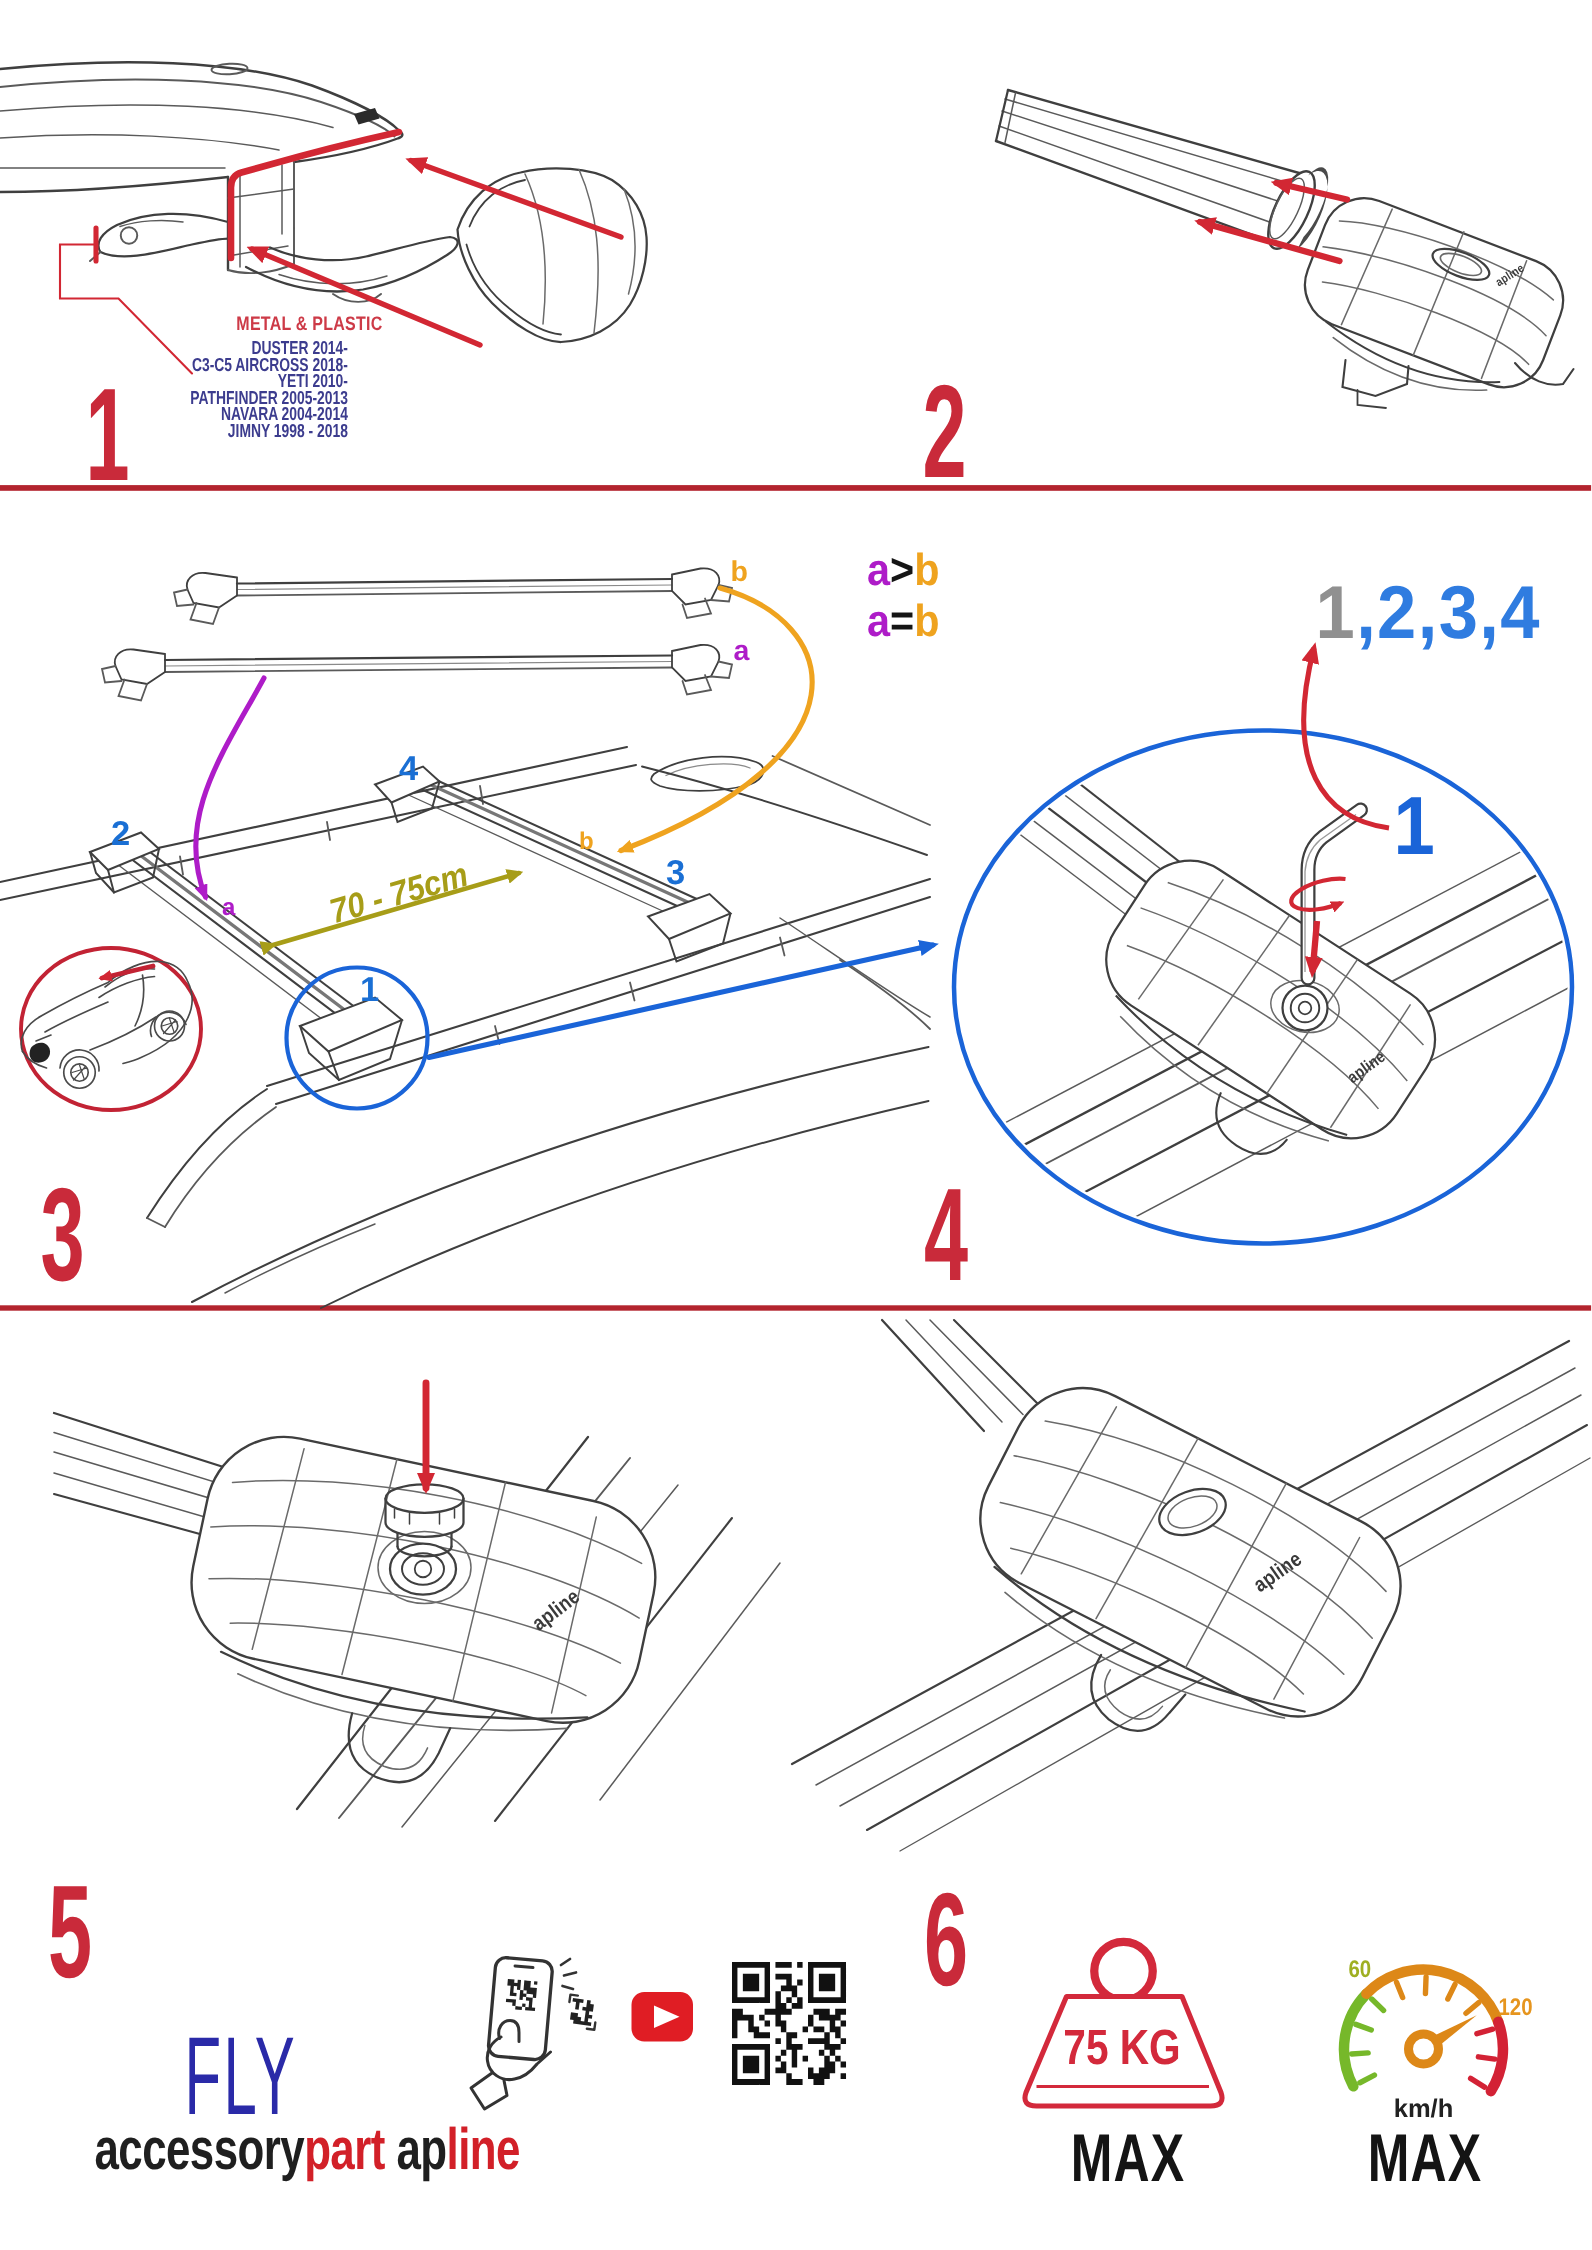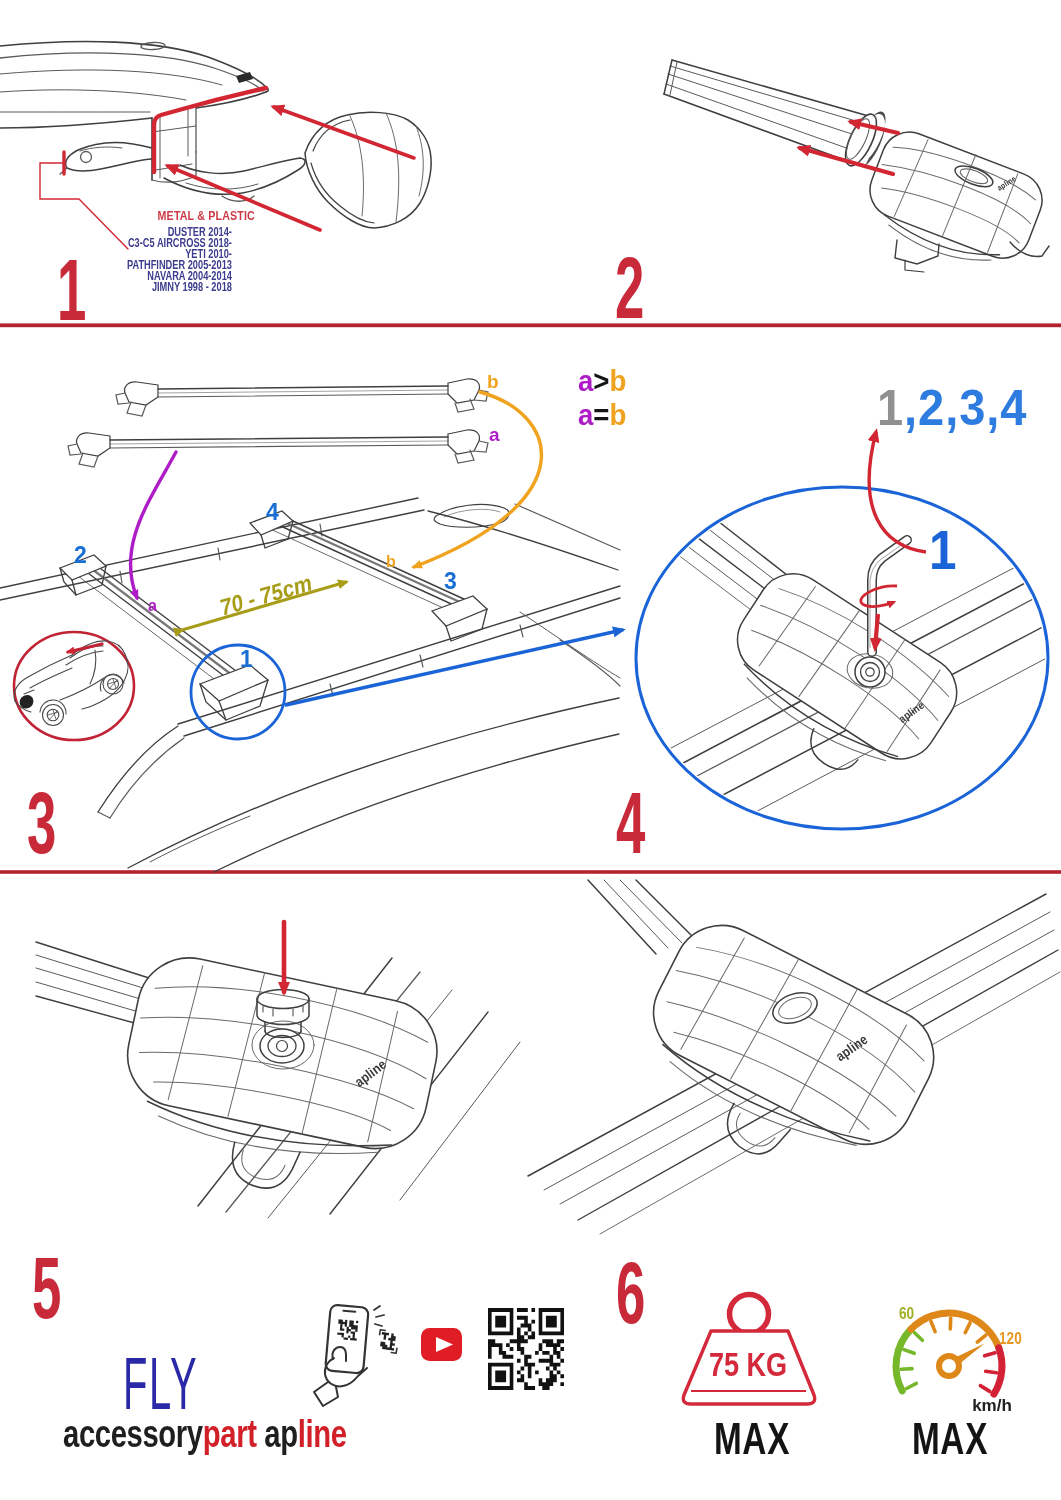--- a/index.html
+++ b/index.html
@@ -476,16 +476,16 @@
 <div class="t apline-mark" style="left:833px;top:1052px;font-size:14px;transform:rotate(-35deg) scaleX(0.85);">apline</div>
 
 <div class="t" style="left:123px;top:1347px;font-size:74px;font-weight:500;color:#2a2aa8;letter-spacing:3px;transform:scaleX(0.54);transform-origin:left top;">FLY</div>
 <div class="t" style="left:63px;top:1414px;font-size:39px;font-weight:600;letter-spacing:-0.5px;transform:scaleX(0.75);transform-origin:left top;"><span style="color:#1f1f1f;">accessory</span><span style="color:#d22028;">part</span><span>&nbsp;</span><span style="color:#1f1f1f;">ap</span><span style="color:#d22028;">line</span></div>
 
 <div class="t" style="left:688px;top:1348px;width:120px;text-align:center;font-weight:700;font-size:33px;color:#d3293b;transform:scaleX(0.82);transform-origin:center top;">75 KG</div>
 <div class="t" style="left:692px;top:1416px;width:120px;text-align:center;font-weight:700;font-size:45px;color:#141414;transform:scaleX(0.74);transform-origin:center top;letter-spacing:1px;">MAX</div>
 
 <div class="t" style="left:899px;top:1306px;font-weight:700;font-size:16px;color:#9faf22;transform:scaleX(0.85);transform-origin:left top;">60</div>
 <div class="t" style="left:999px;top:1331px;font-weight:700;font-size:16px;color:#e6951e;transform:scaleX(0.85);transform-origin:left top;">120</div>
-<div class="t" style="left:932px;top:1397px;width:120px;text-align:center;font-weight:600;font-size:17px;color:#222222;">km/h</div>
+<div class="t" style="left:889px;top:1397px;width:120px;text-align:center;font-weight:600;font-size:17px;color:#222222;">km/h</div>
 <div class="t" style="left:890px;top:1416px;width:120px;text-align:center;font-weight:700;font-size:45px;color:#141414;transform:scaleX(0.74);transform-origin:center top;letter-spacing:1px;">MAX</div>
 
 </div>
 
 </body></html>

